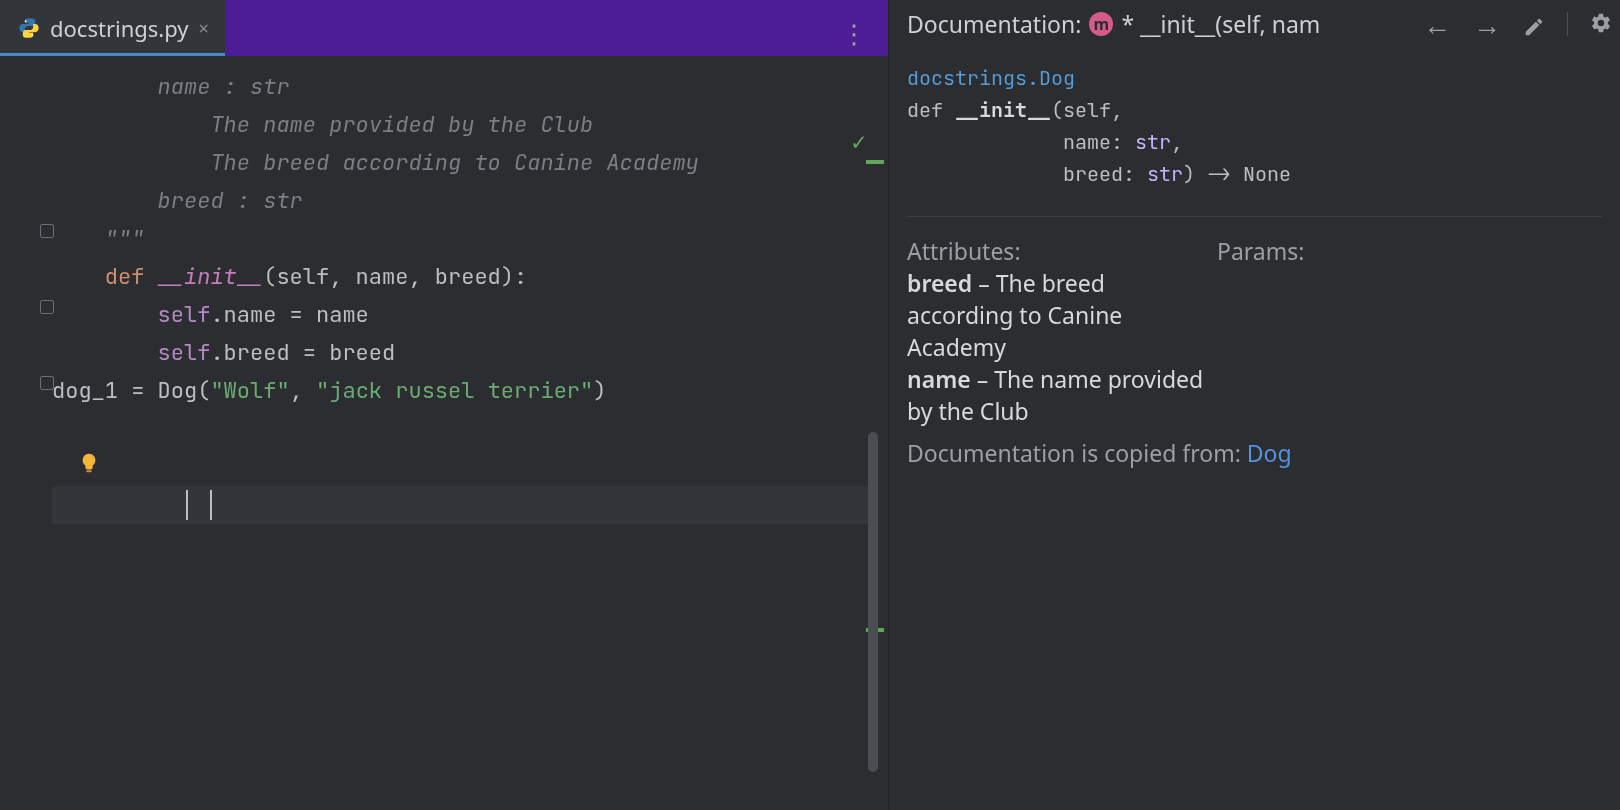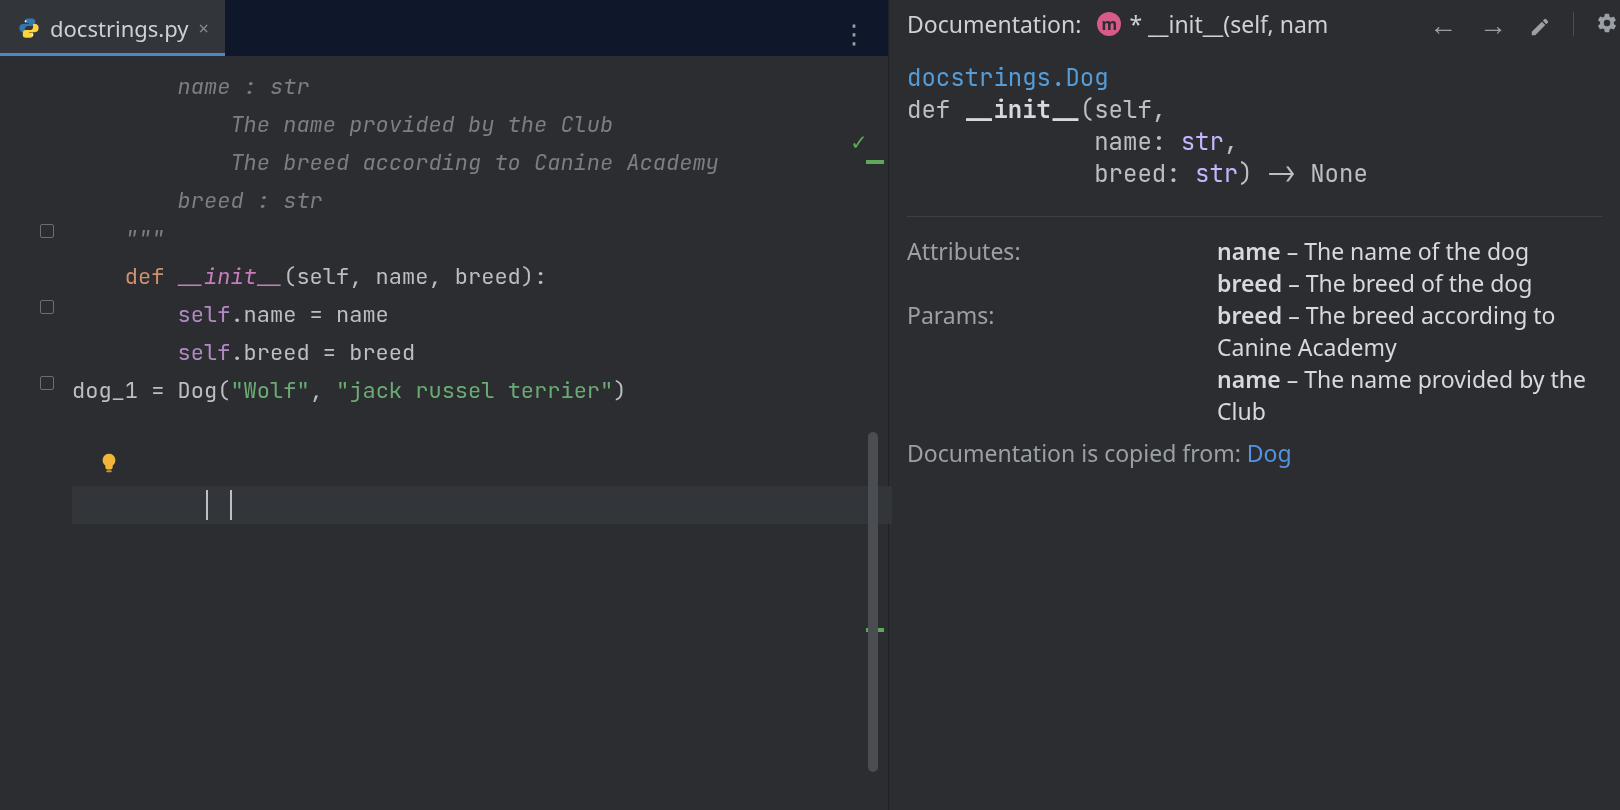--- a/index.html
+++ b/index.html
@@ -12,21 +12,21 @@
     color: #bcbec4;
     overflow: hidden;
     display: flex;
   }
 
   
   .left-pane { width: 888px; position: relative; display: flex; flex-direction: column; }
 
   .tab-bar {
     height: 56px;
-    background: #0f172a;
+    background: #4c1d95;
     display: flex;
     align-items: stretch;
     position: relative;
   }
   .tab {
     display: flex;
     align-items: center;
     gap: 10px;
     padding: 0 16px 0 18px;
     background: #32353a;
@@ -52,21 +52,20 @@
     color: #9aa0a6;
     font-size: 26px;
     letter-spacing: -1px;
     cursor: pointer;
   }
 
   .editor {
     flex: 1;
     display: flex;
     position: relative;
-    gap: 20px;
   }
   .gutter {
     width: 52px;
     background: #2b2d30;
     position: relative;
   }
   .fold-marker {
     position: absolute;
     left: 40px;
     width: 14px; height: 14px;
@@ -150,22 +149,22 @@
     flex: 1;
     border-left: 1px solid #1f2124;
     display: flex;
     flex-direction: column;
     background: #2b2d30;
   }
   .doc-header {
     height: 48px;
     display: flex;
     align-items: center;
-    padding: 0 2px 0 18px;
-    gap: 16px;
+    padding: 0 8px 0 18px;
+    gap: 8px;
     font-family: system-ui, -apple-system, sans-serif;
     font-size: 23px;
     position: relative;
   }
   .doc-title { color: #cdd0d6; }
   .doc-crumb-wrap {
     display: flex; align-items: center; gap: 8px;
     overflow: hidden;
     flex: 1;
     white-space: nowrap;
@@ -195,21 +194,21 @@
   .gear { font-size: 26px; }
 
   .doc-body {
     padding: 14px 18px 0 18px;
     font-family: system-ui, -apple-system, sans-serif;
     font-size: 23px;
     line-height: 32px;
   }
   .sig {
     font-family: 'JetBrains Mono', 'Consolas', monospace;
-    font-size: 24px;
+    font-size: 20px;
     line-height: 32px;
     padding-bottom: 26px;
     border-bottom: 1px solid #3d4045;
     margin-bottom: 18px;
   }
   .sig .qual { color: #569cd6; }
   .sig .kw { color: #bcbec4; }
   .sig .fn { font-weight: bold; color: #d7d9de; }
   .sig .ann { color: #c4b5fd; }
   .sig-row { white-space: pre; }
@@ -310,24 +309,20 @@
   <div class="doc-body">
     <div class="sig">
       <div class="sig-row"><span class="qual">docstrings.Dog</span></div>
       <div class="sig-row"><span class="kw">def </span><span class="fn">__init__</span><span class="kw">(self,</span></div>
       <div class="sig-row"><span class="kw">             </span><span class="kw">name</span><span class="kw">: </span><span class="ann">str</span><span class="kw">,</span></div>
       <div class="sig-row"><span class="kw">             </span><span class="kw">breed</span><span class="kw">: </span><span class="ann">str</span><span class="kw">)</span><span class="kw"> -&gt; None</span></div>
     </div>
 
     <div class="doc-table">
       <div class="sec-label">Attributes:</div>
-      <div class="sec-vals">
-        <div><span class="pname">name</span><span> – The name of the dog</span></div>
-        <div><span class="pname">breed</span><span> – The breed of the dog</span></div>
-      </div>
 
       <div class="sec-label">Params:</div>
       <div class="sec-vals">
         <div><span class="pname">breed</span><span> – The breed according to Canine Academy</span></div>
         <div><span class="pname">name</span><span> – The name provided by the Club</span></div>
       </div>
     </div>
 
     <div class="sec-copied">
       <span>Documentation is copied from: </span><span class="link">Dog</span>

